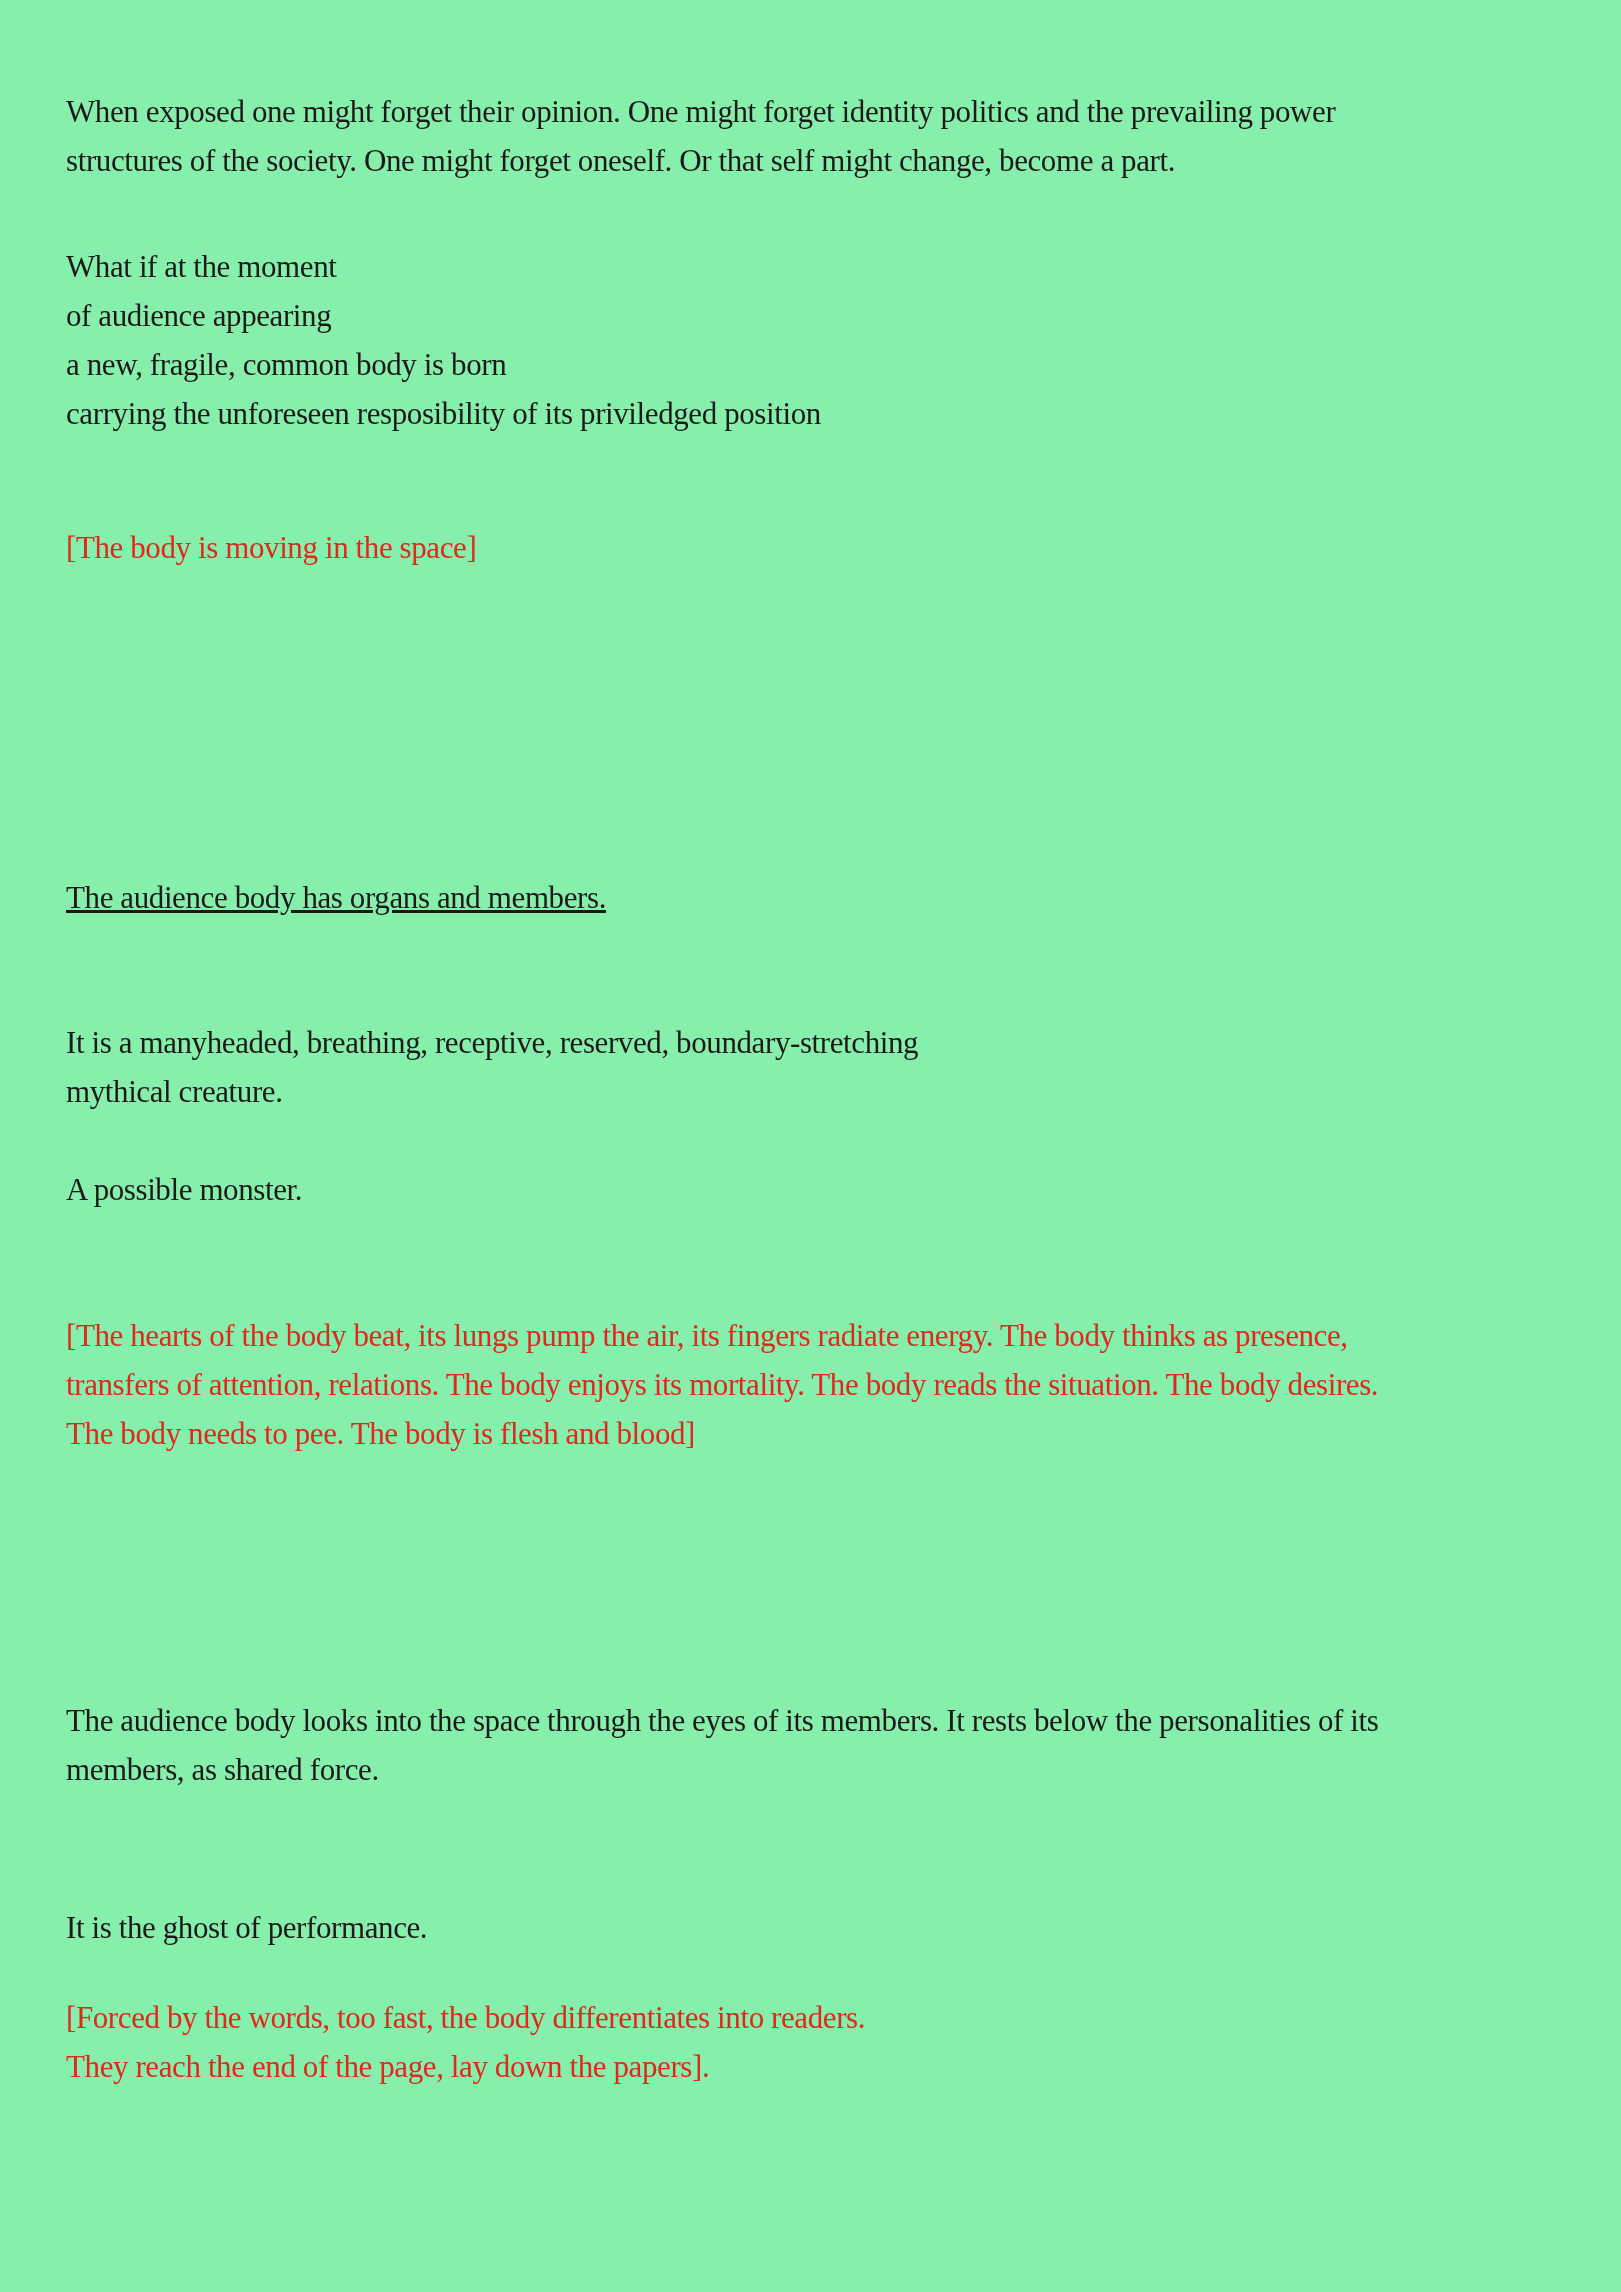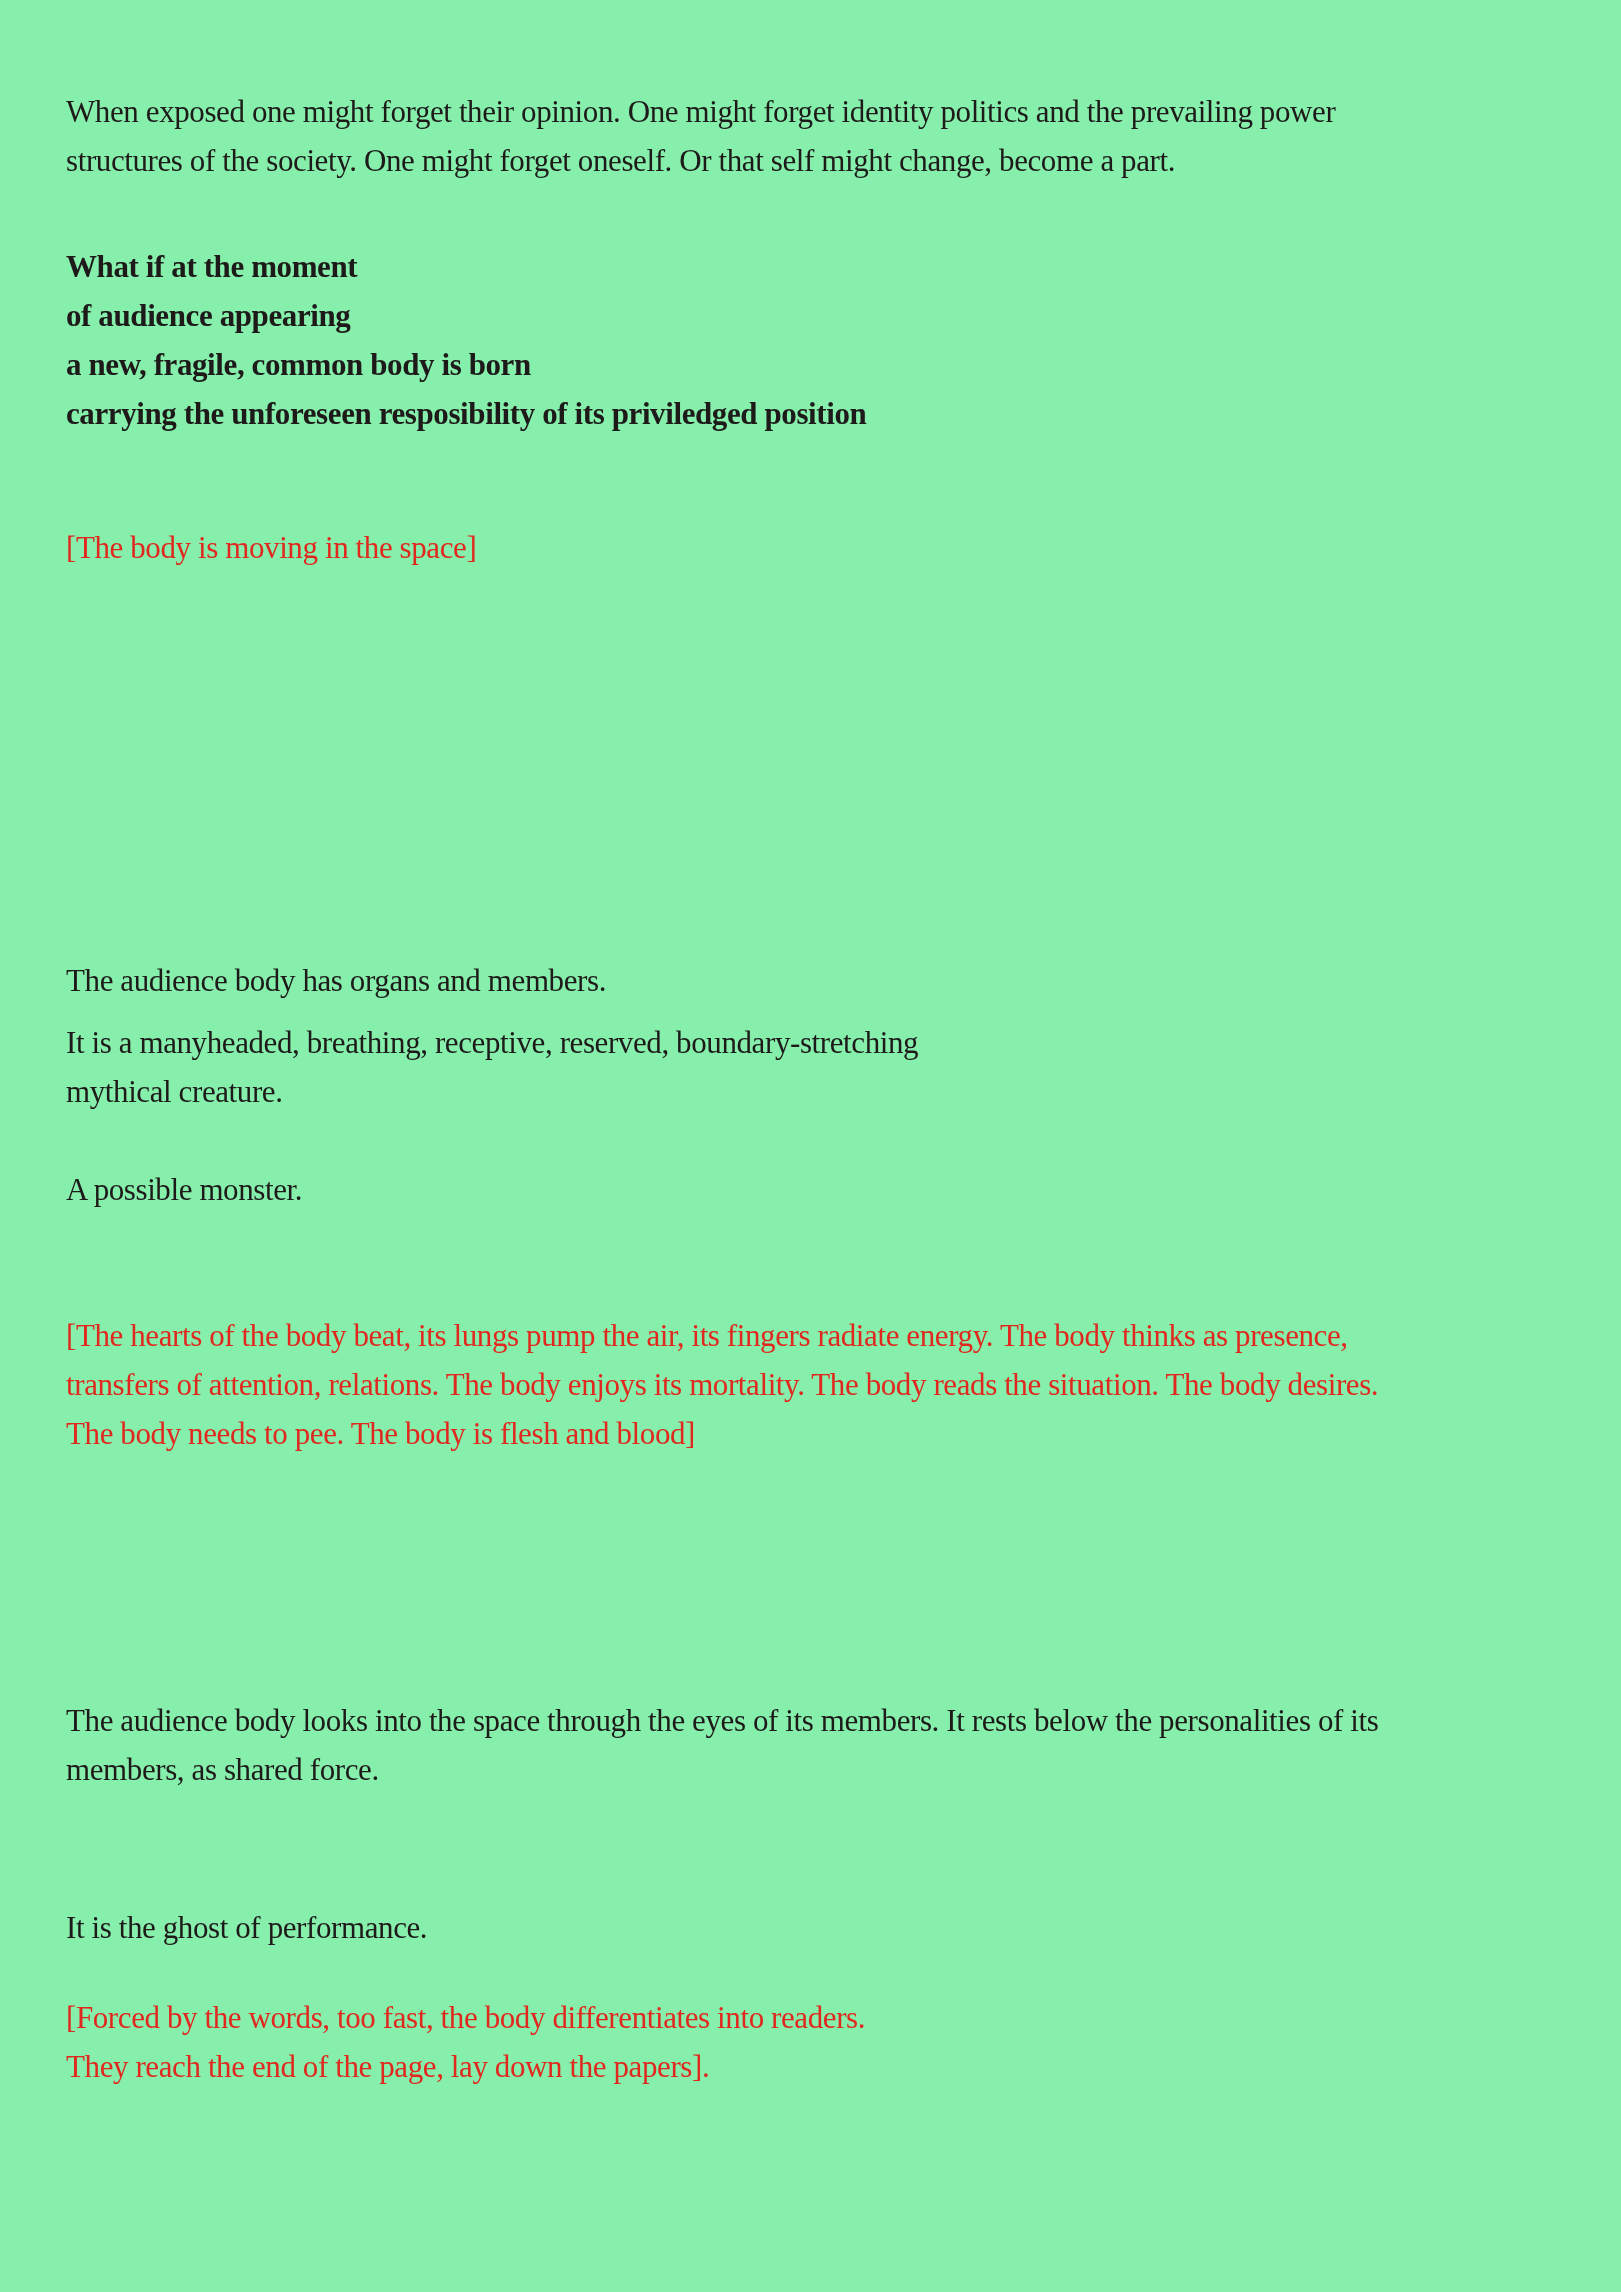--- a/index.html
+++ b/index.html
@@ -36,32 +36,32 @@
 </head>
 <body>
 
 <div class="page">
 
   <div class="para" style="top: 87px;">
     <div class="line">When exposed one might forget their opinion. One might forget identity politics and the prevailing power</div>
     <div class="line">structures of the society. One might forget oneself. Or that self might change, become a part.</div>
   </div>
 
-  <div class="para" style="top: 242px; font-weight: bold;">
+  <div class="para" style="top: 242px;">
     <div class="line">What if at the moment</div>
     <div class="line">of audience appearing</div>
     <div class="line">a new, fragile, common body is born</div>
     <div class="line">carrying the unforeseen resposibility of its priviledged position</div>
   </div>
 
   <div class="para red" style="top: 523px;">
     <div class="line">[The body is moving in the space]</div>
   </div>
 
-  <div class="para" style="top: 956px;">
+  <div class="para" style="top: 873px; text-decoration: underline;">
     <div class="line">The audience body has organs and members.</div>
   </div>
 
   <div class="para" style="top: 1018px;">
     <div class="line">It is a manyheaded, breathing, receptive, reserved, boundary-stretching</div>
     <div class="line">mythical creature.</div>
   </div>
 
   <div class="para" style="top: 1165px;">
     <div class="line">A possible monster.</div>

